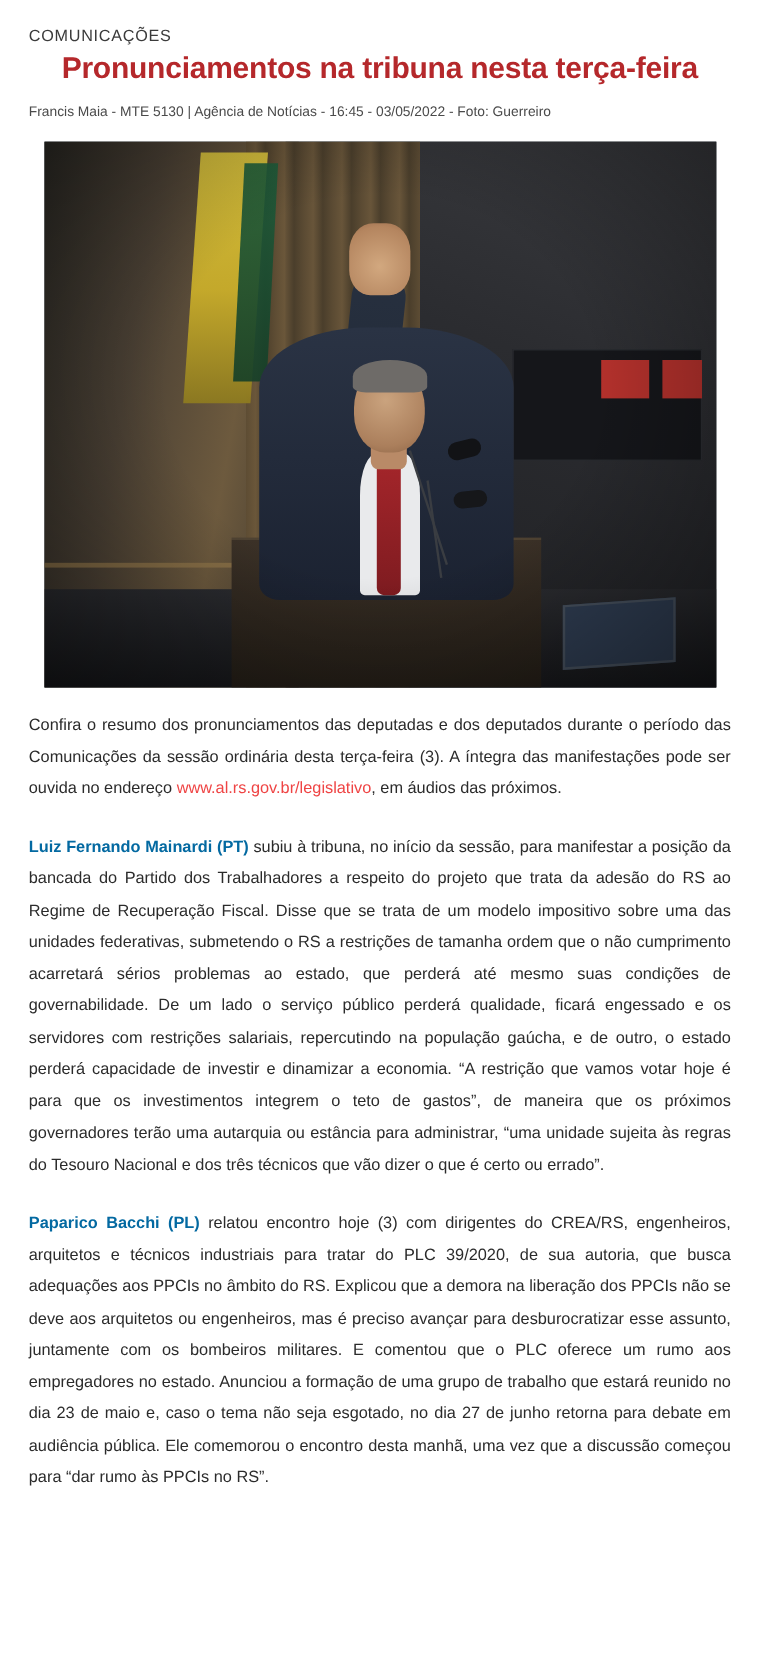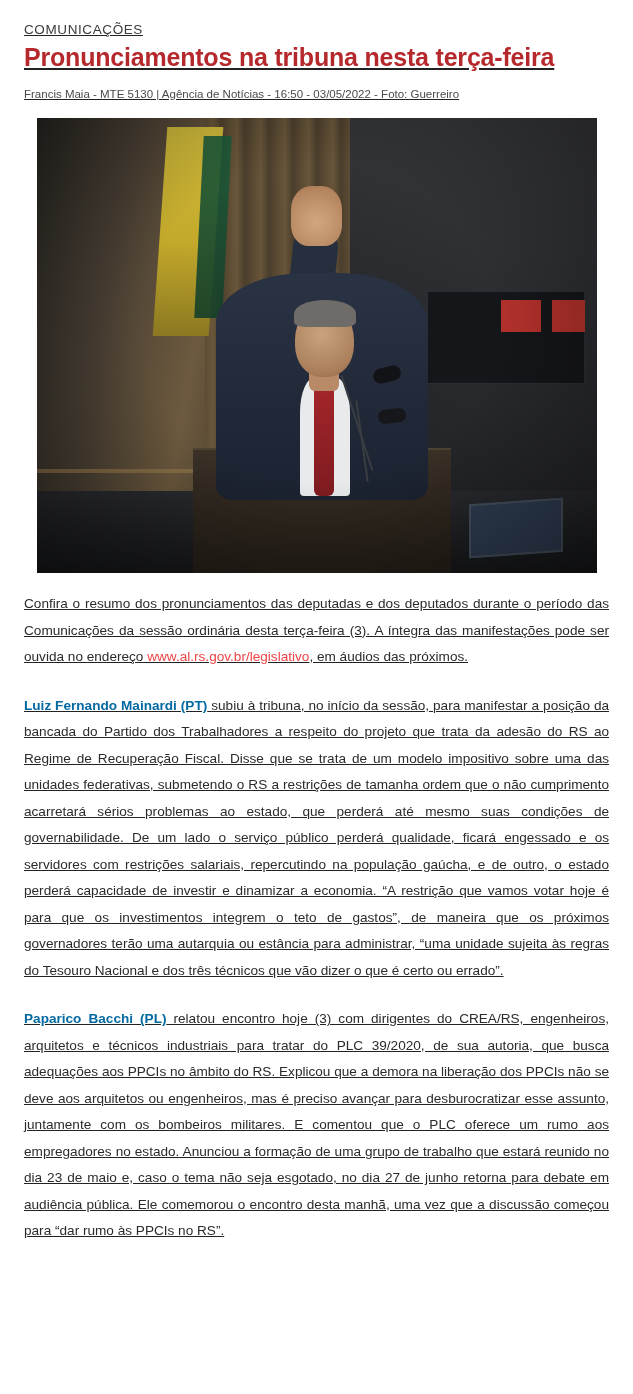--- a/index.html
+++ b/index.html
@@ -11,37 +11,37 @@
     width: 633px;
     min-height: 1394px;
     font-family: "Liberation Sans", sans-serif;
     color: #222222;
     -webkit-font-smoothing: antialiased;
   }
   .page {
     width: 633px;
     box-sizing: border-box;
     padding: 22px 24px 18px 24px;
-    text-decoration: underline;
   }
   .kicker {
     font-size: 13.5px;
     letter-spacing: 0.6px;
     color: #3b3b3b;
     text-transform: uppercase;
     font-weight: 400;
     margin: 0 0 6px 0;
   }
   .headline {
     font-size: 25px;
     line-height: 1.16;
     font-weight: bold;
     color: #b5282b;
     margin: 0 0 14px 0;
     letter-spacing: -0.2px;
+    text-align: center;
   }
   .byline {
     font-size: 11.5px;
     color: #4a4a4a;
     margin: 0 0 16px 0;
     line-height: 1.4;
   }
   .photo-wrap {
     margin: 0 0 18px 0;
     padding: 0 0 0 0;
@@ -206,21 +206,21 @@
 </style>
 </head>
 <body>
 
 <div class="page">
 
   <div class="kicker">COMUNICAÇÕES</div>
 
   <h1 class="headline">Pronunciamentos na tribuna nesta terça-feira</h1>
 
-  <div class="byline">Francis Maia - MTE 5130 | Agência de Notícias - 16:50 - 03/05/2022 - Foto: Guerreiro</div>
+  <div class="byline">Francis Maia - MTE 5130 | Agência de Notícias - 16:45 - 03/05/2022 - Foto: Guerreiro</div>
 
   <div class="photo-wrap">
     <div class="photo">
       <div class="ph-bgleft"></div>
       <div class="ph-bgright"></div>
       <div class="ph-woodpanel"></div>
       <div class="ph-flag"></div>
       <div class="ph-flag2"></div>
       <div class="ph-panel-dark"></div>
       <div class="ph-redbox1"></div>

